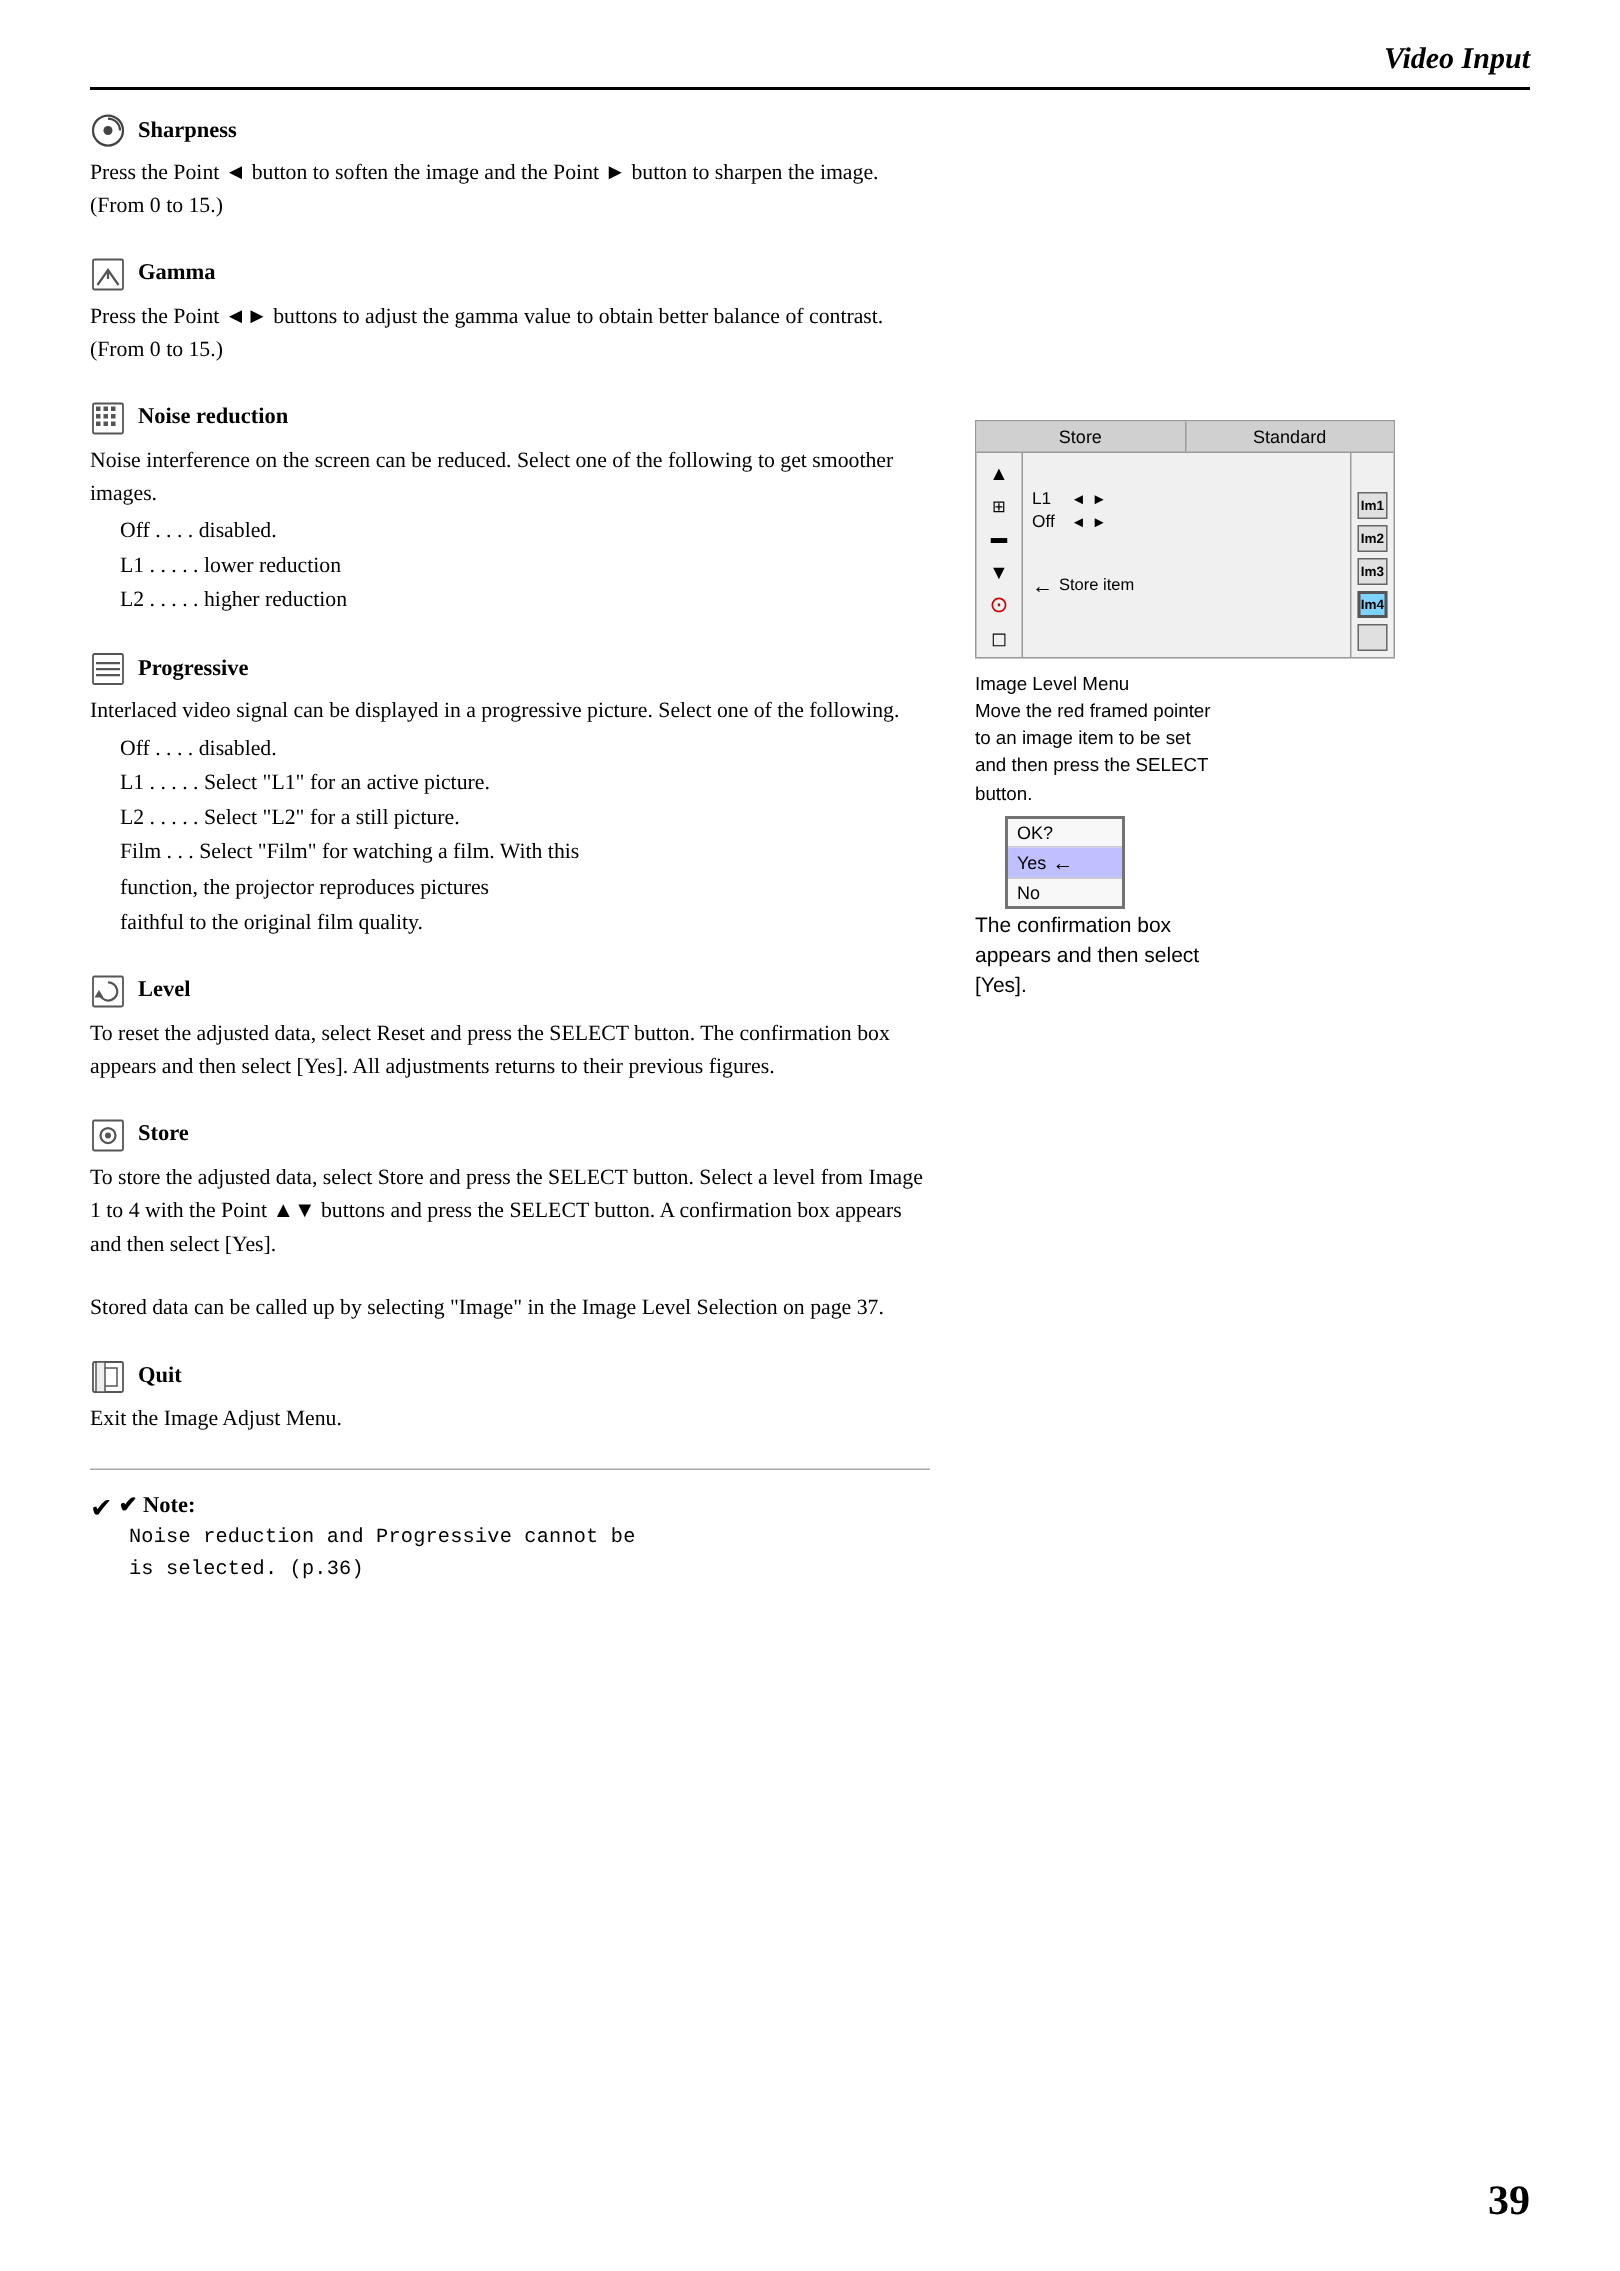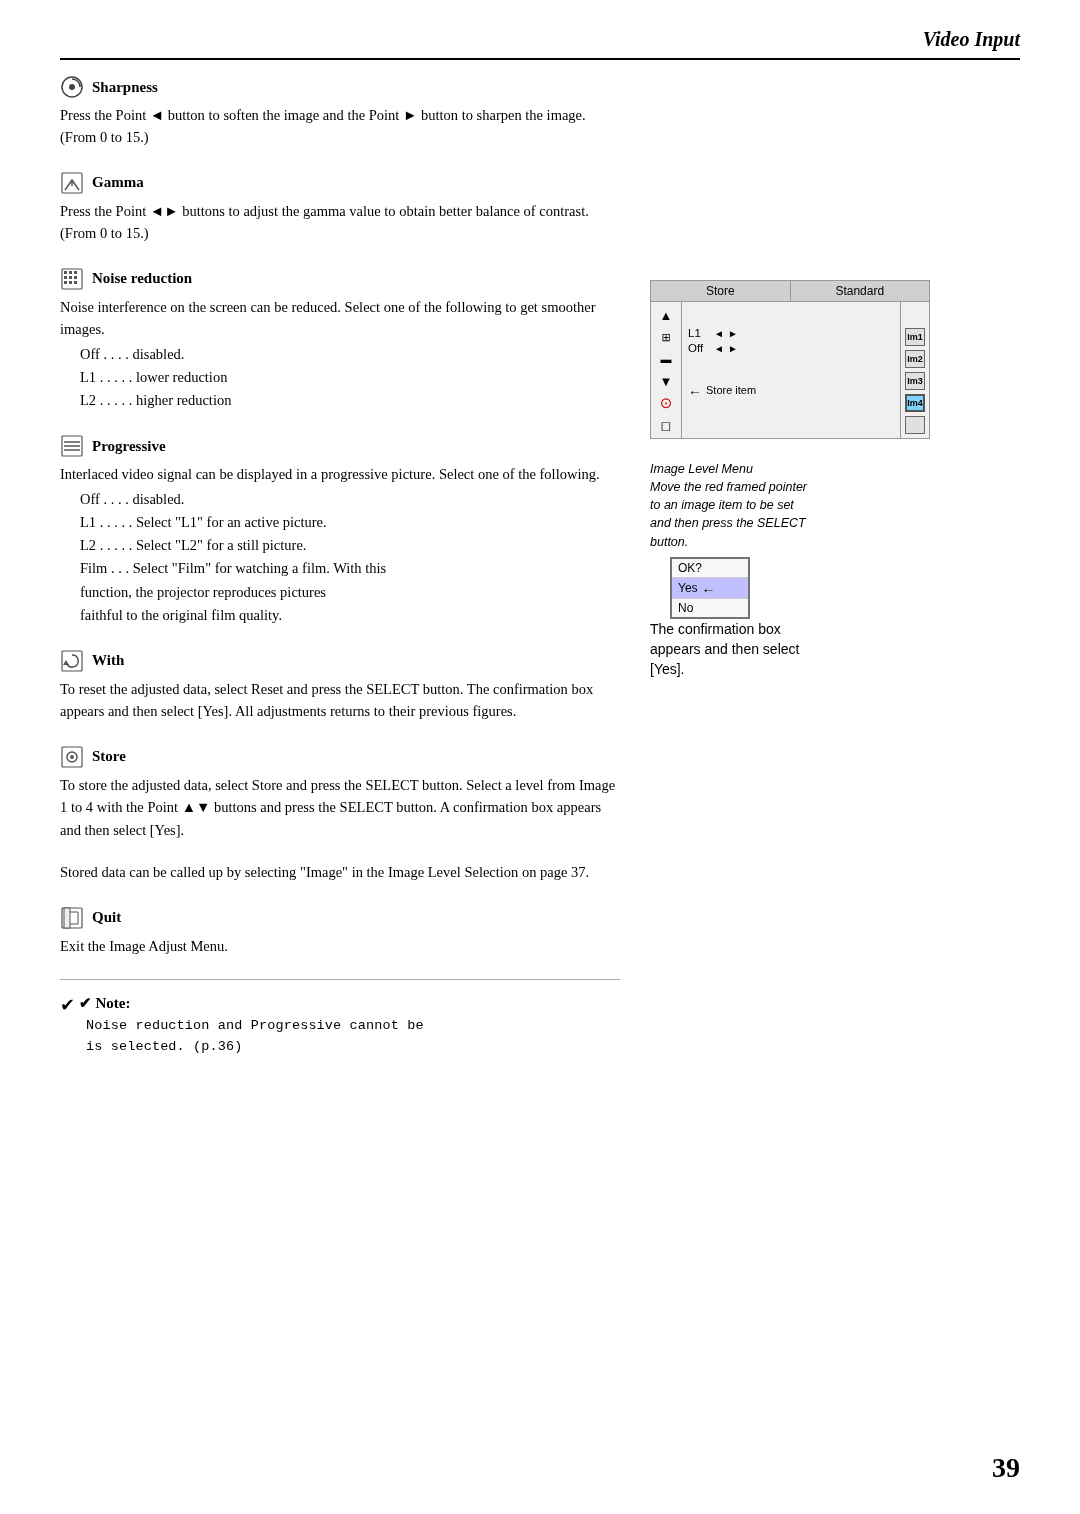--- a/index.html
+++ b/index.html
@@ -350,21 +350,21 @@
 
   <div class="section">
     <div class="section-header">
       <div class="section-icon">
         <svg width="22" height="22" viewBox="0 0 22 22">
           <rect x="1" y="1" width="20" height="20" fill="none" stroke="#555" stroke-width="1.2" rx="1"></rect>
           <path d="M11 5 A6 6 0 1 1 6 14" fill="none" stroke="#555" stroke-width="1.5"></path>
           <polygon points="5,10 8,15 2,15" fill="#555"></polygon>
         </svg>
       </div>
-      <span class="section-title">With</span>
+      <span class="section-title">Level</span>
     </div>
     <div class="section-body">To reset the adjusted data, select Reset and press the SELECT button.  The confirmation box appears and then select [Yes].  All adjustments returns to their previous figures.</div>
   </div>
 
   <div class="section">
     <div class="section-header">
       <div class="section-icon">
         <svg width="22" height="22" viewBox="0 0 22 22">
           <rect x="1" y="1" width="20" height="20" fill="none" stroke="#555" stroke-width="1.2" rx="1"></rect>
           <circle cx="11" cy="11" r="5" fill="none" stroke="#555" stroke-width="1.5"></circle>
@@ -450,21 +450,21 @@
         <div style="height:18px;"></div>
         <div class="menu-right-item" style="font-size:9px;">Im1</div>
         <div class="menu-right-item" style="font-size:9px;">Im2</div>
         <div class="menu-right-item" style="font-size:9px;">Im3</div>
         <div class="menu-right-item selected" style="font-size:9px;">Im4</div>
         <div class="menu-right-item" style="font-size:9px;"></div>
       </div>
     </div>
   </div>
 
-  <div class="right-caption" style="margin-top:21px;font-style:italic;">
+  <div class="right-caption" style="margin-top:8px;">
     <div>Image Level Menu</div>
     <div>Move the red framed pointer</div>
     <div>to an image item to be set</div>
     <div>and then press the SELECT</div>
     <div>button.</div>
   </div>
 
   <div class="confirm-box" style="margin-left: 20px; margin-top:6px;">
     <div class="confirm-row">
       <span>OK?</span>

